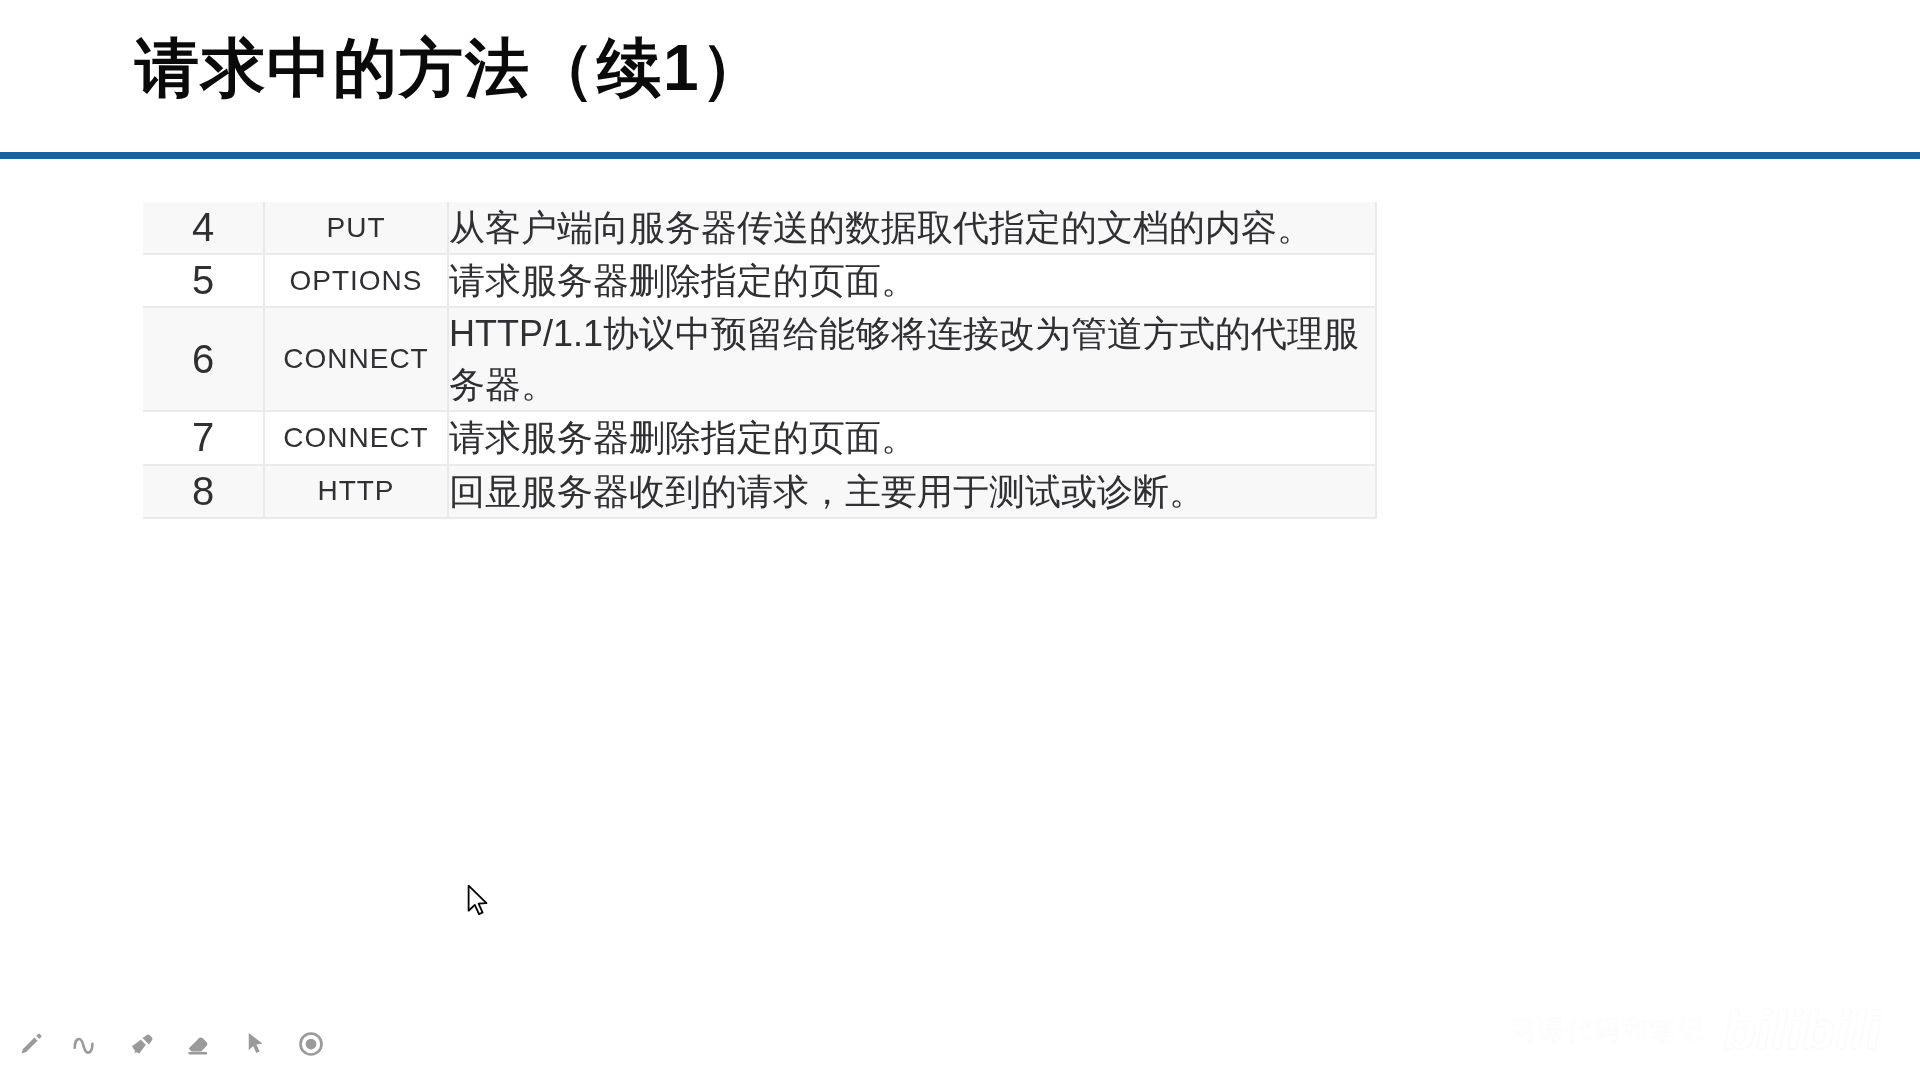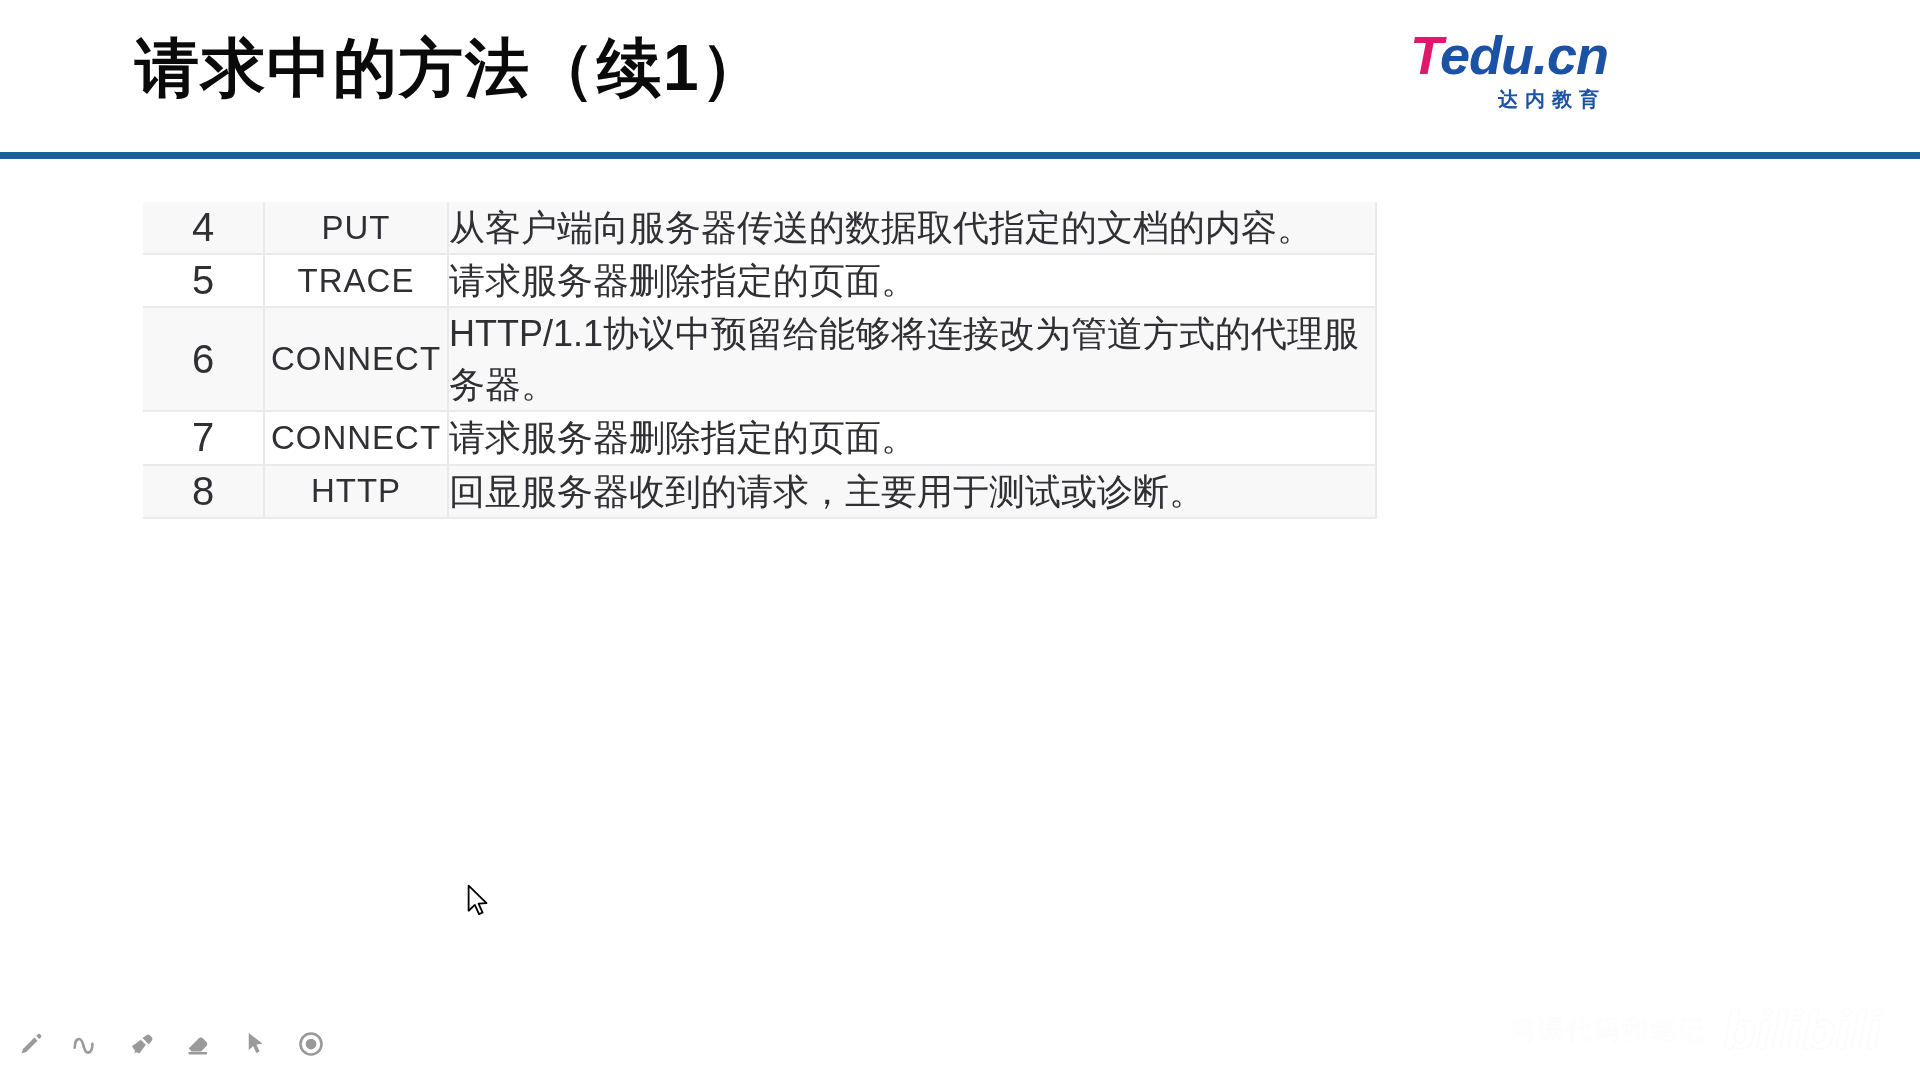--- a/index.html
+++ b/index.html
@@ -121,21 +121,21 @@
     width: 120px;
     text-align: center;
     font-size: 40px;
     font-weight: 300;
     color: #3a3a3e;
   }
 
   .col-method {
     width: 182px;
     text-align: center;
-    font-size: 33px;
+    font-size: 28px;
     font-weight: 300;
     letter-spacing: 1px;
     color: #3a3a3e;
   }
 
   .col-desc {
     width: 926px;
     text-align: left;
     font-size: 36px;
     font-weight: 400;
@@ -216,41 +216,37 @@
   }
 </style>
 </head>
 <body>
 
 <div id="slide">
 
   <div class="header">
     <div class="slide-title">请求中的方法（续1）</div>
 
-    <div class="logo">
-      <div class="logo-word"><span class="logo-t">T</span><span class="logo-rest">edu.cn</span></div>
-      <div class="logo-sub">达内教育</div>
-    </div>
 
     <div class="header-rule"></div>
   </div>
 
   <div class="table-wrap">
     <table class="m-table">
       <tbody>
 
         <tr class="band">
           <td class="col-num cell-pad">4</td>
           <td class="col-method cell-pad">PUT</td>
           <td class="col-desc">从客户端向服务器传送的数据取代指定的文档的内容。</td>
         </tr>
 
         <tr class="plain">
           <td class="col-num cell-pad">5</td>
-          <td class="col-method cell-pad">TRACE</td>
+          <td class="col-method cell-pad">OPTIONS</td>
           <td class="col-desc">请求服务器删除指定的页面。</td>
         </tr>
 
         <tr class="band">
           <td class="col-num cell-pad">6</td>
           <td class="col-method cell-pad">CONNECT</td>
           <td class="col-desc">HTTP/1.1协议中预留给能够将连接改为管道方式的代理服务器。</td>
         </tr>
 
         <tr class="plain">

